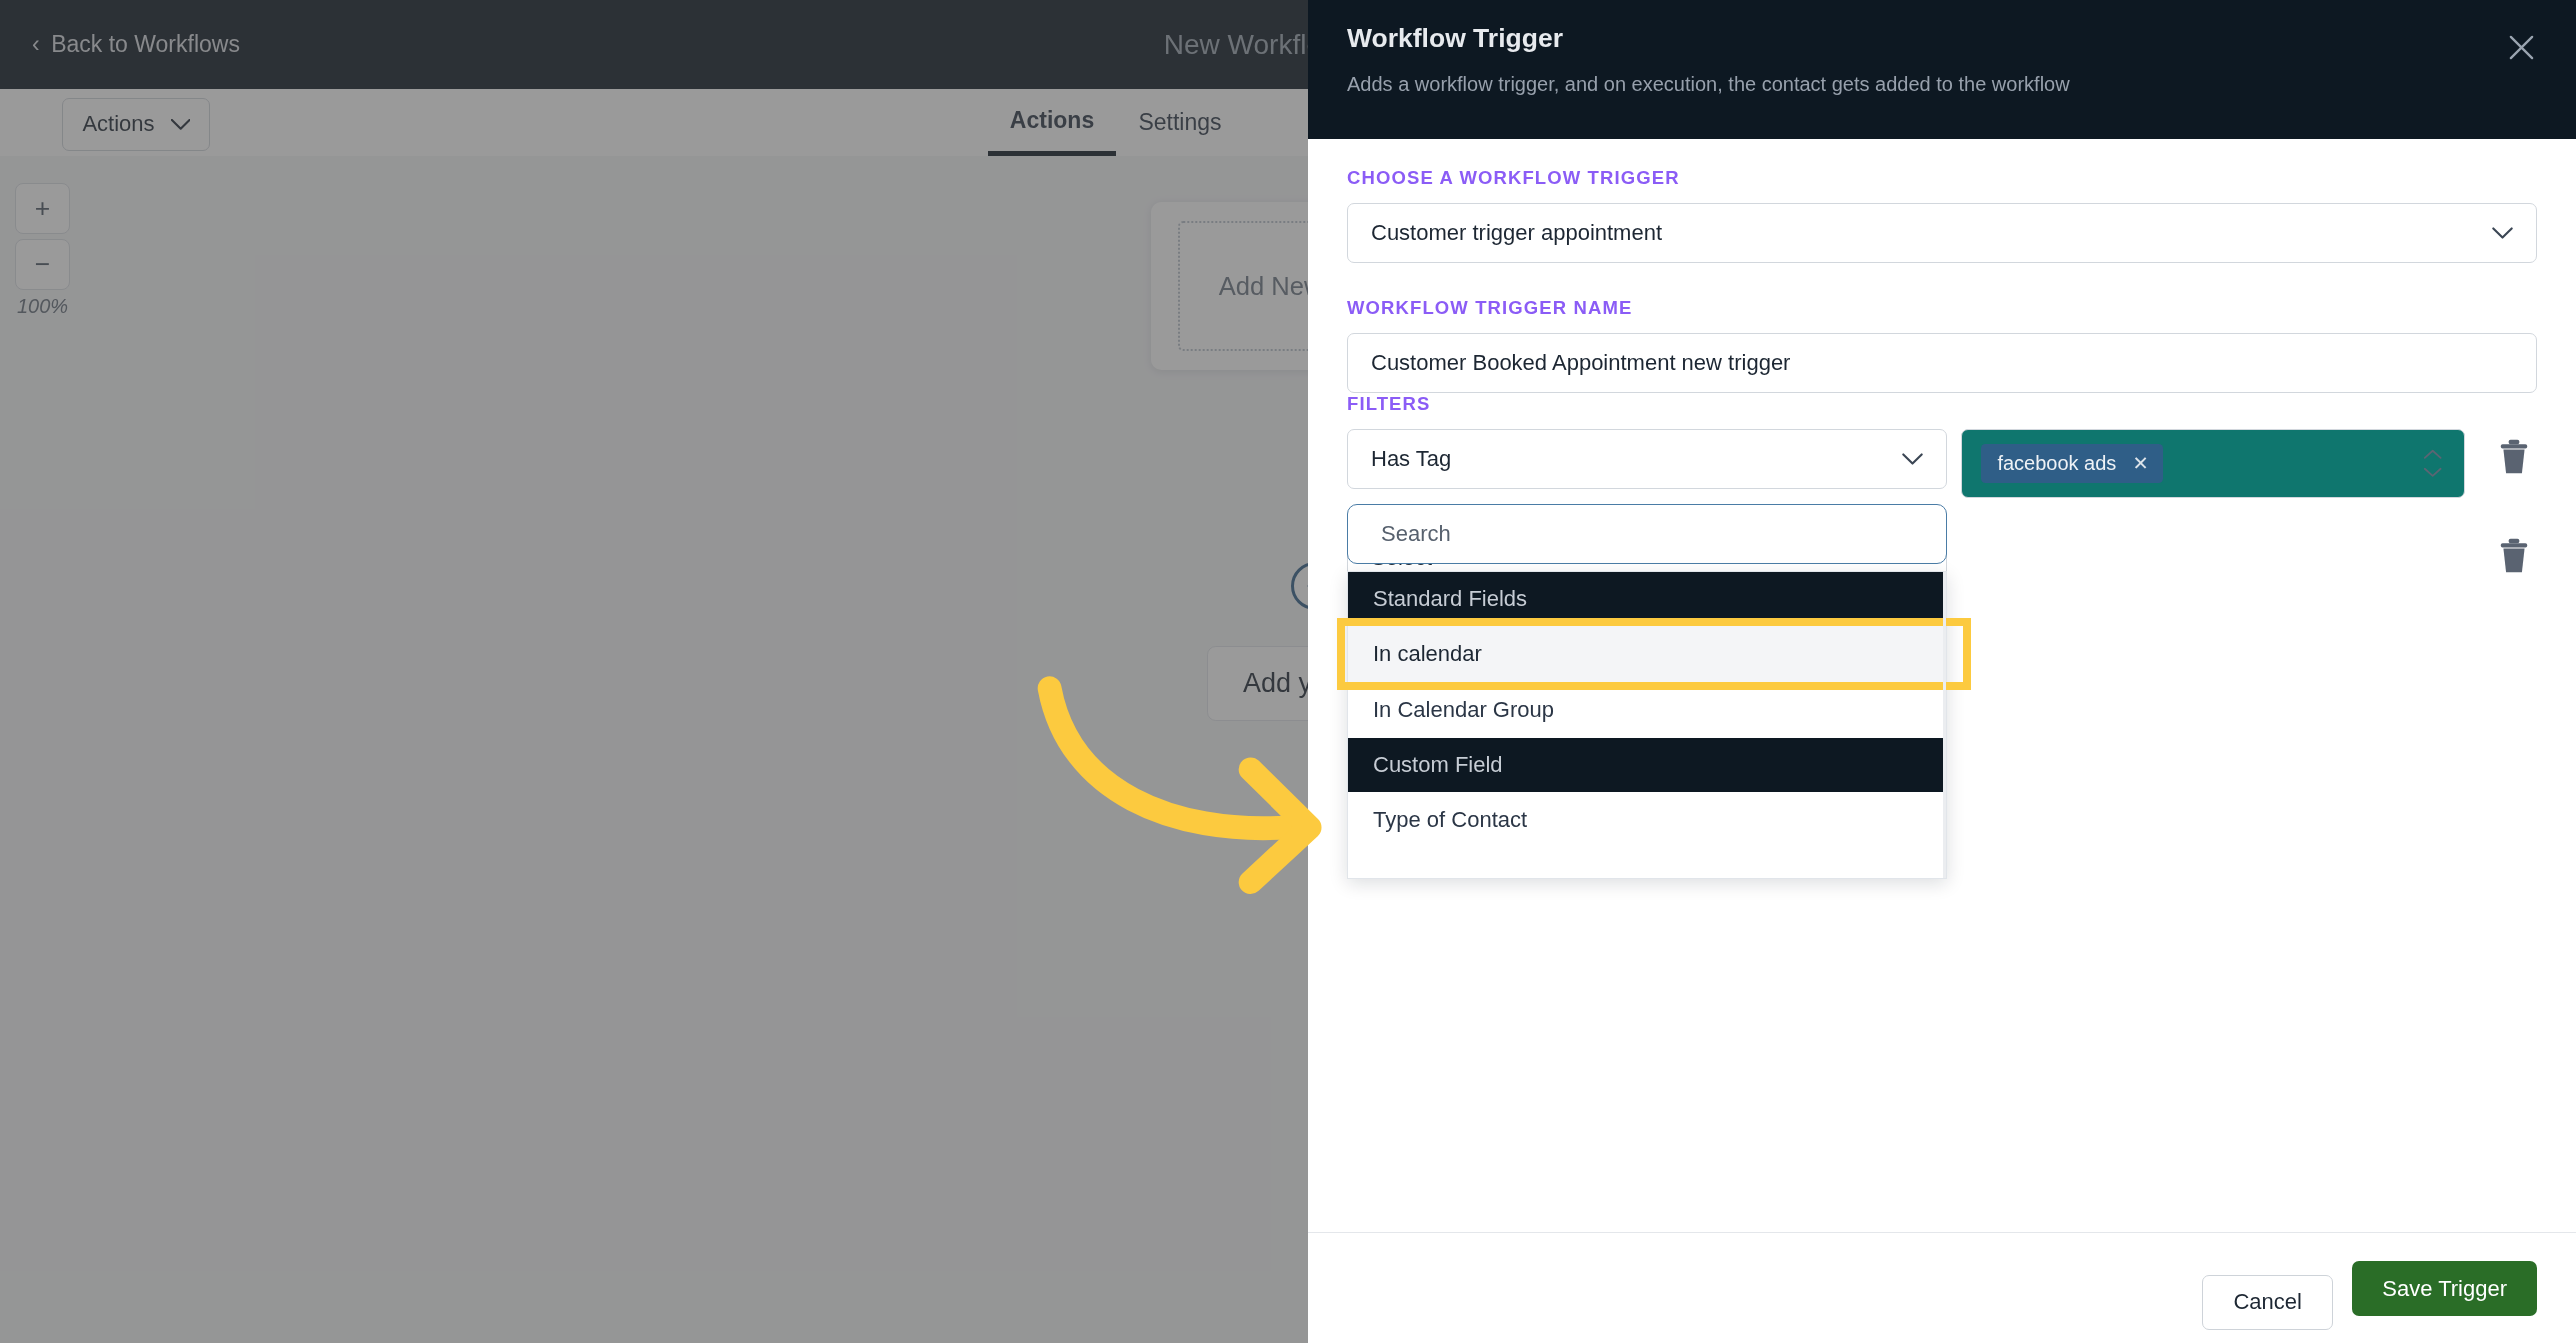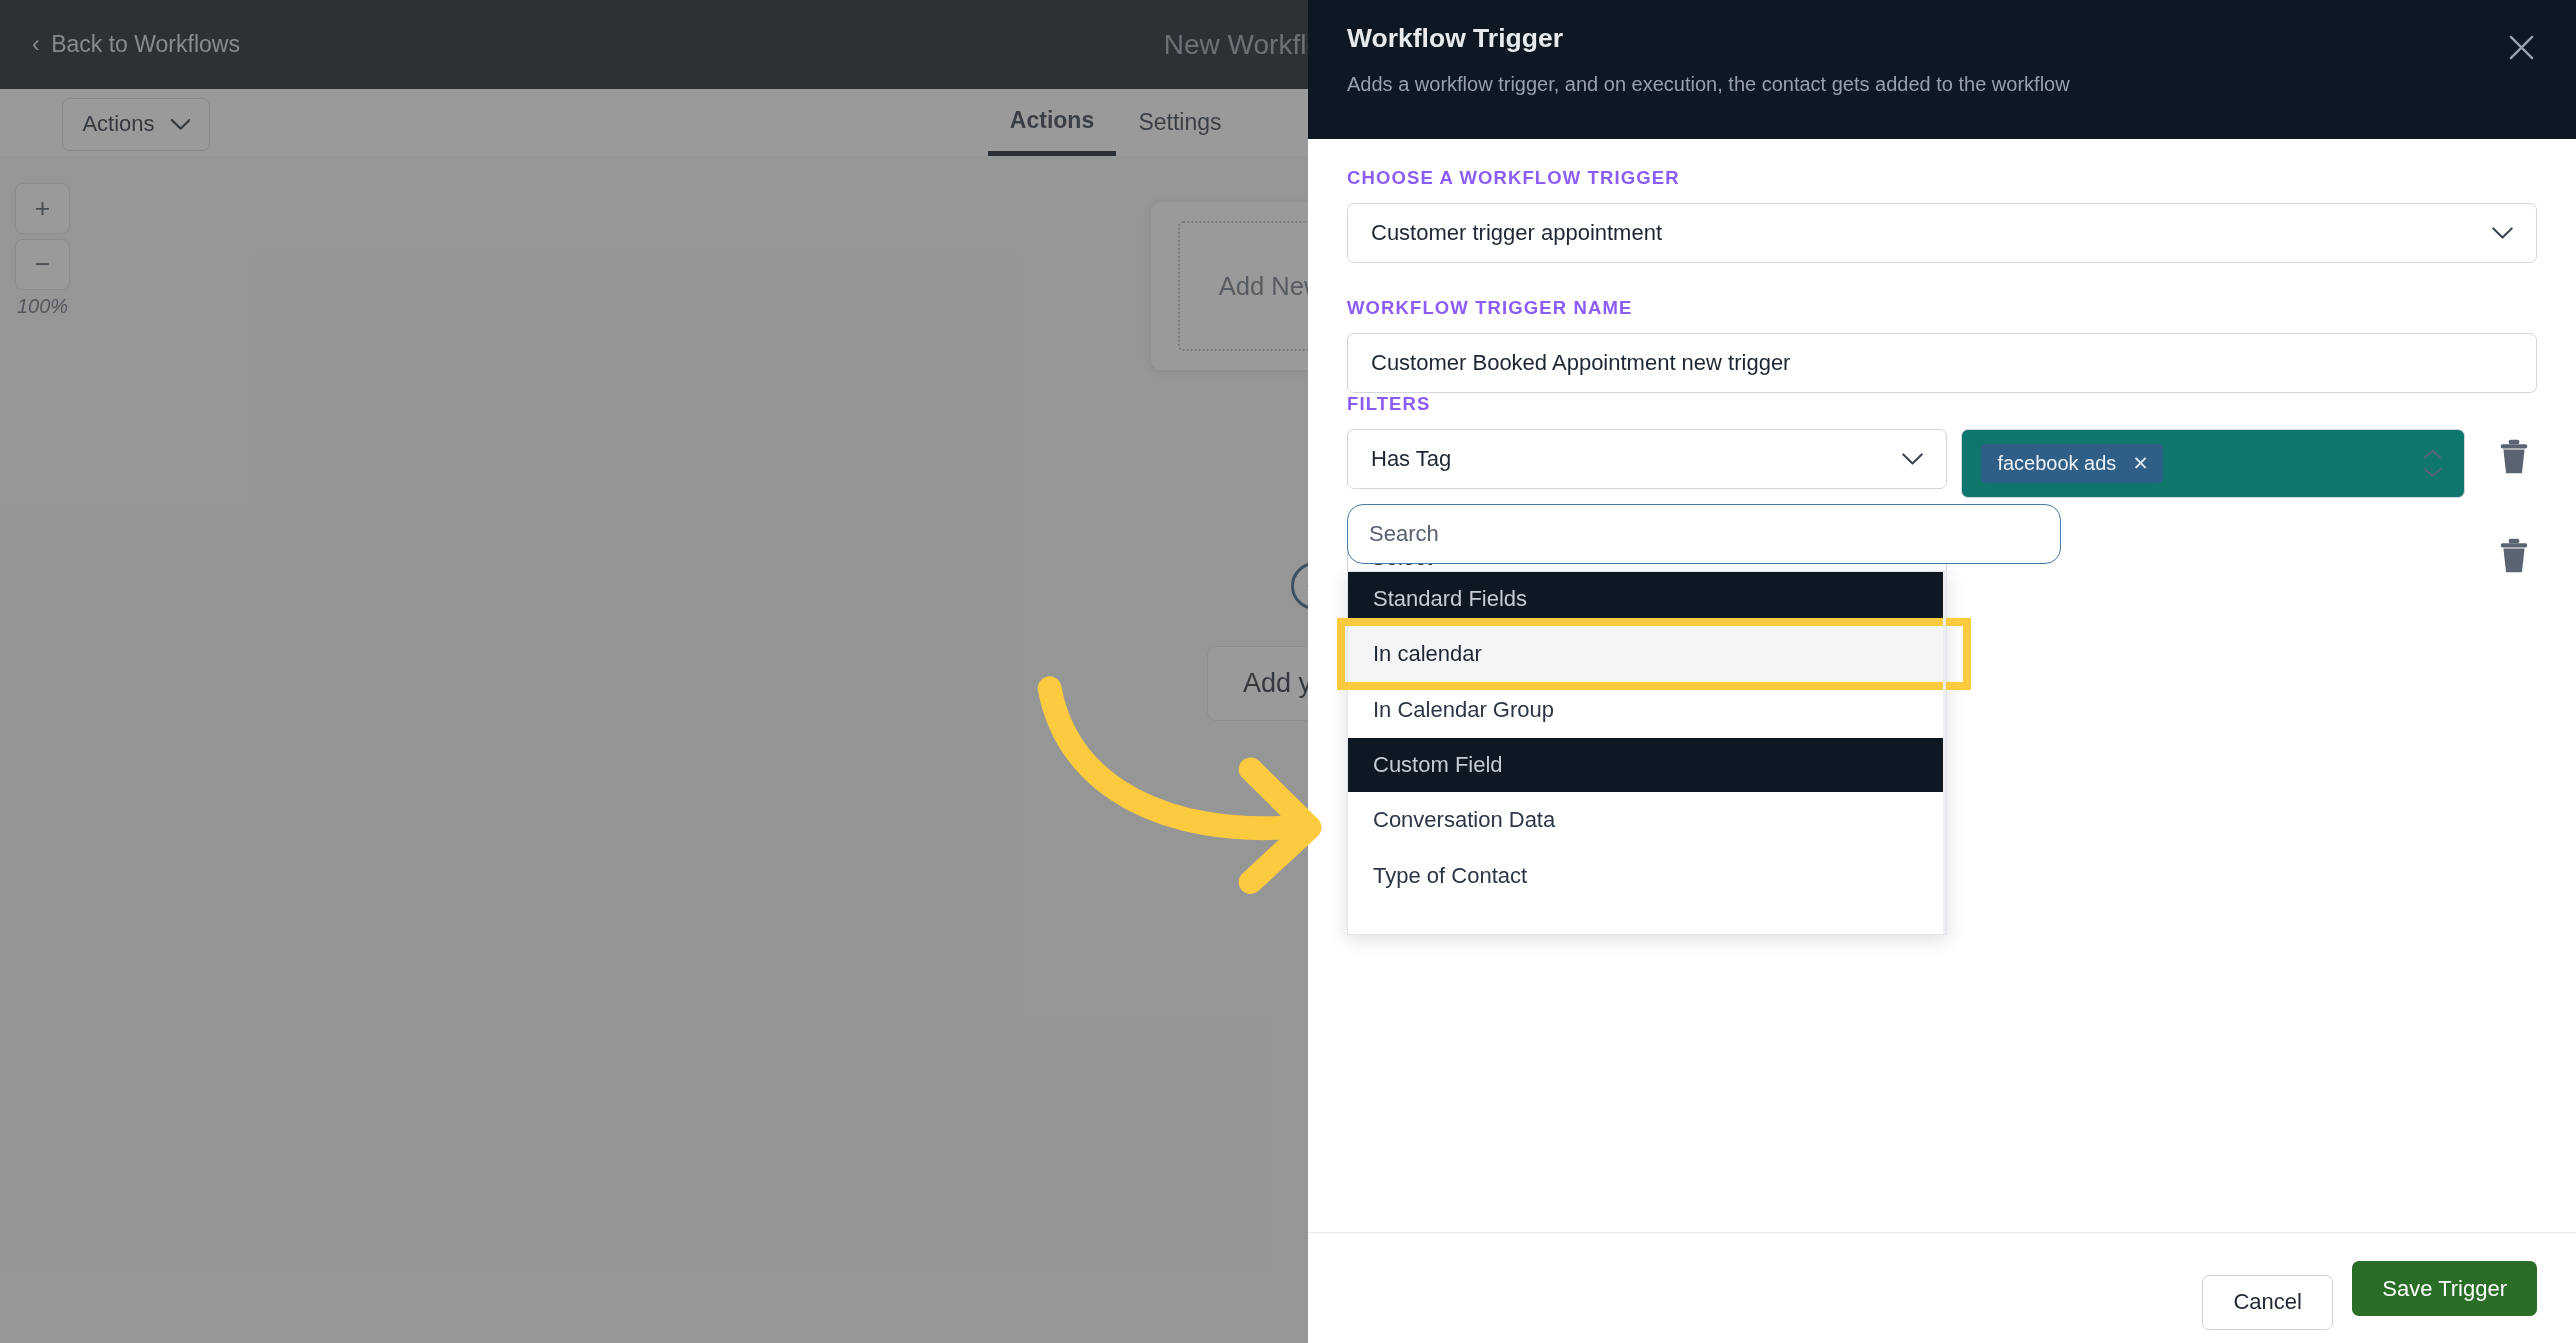--- a/index.html
+++ b/index.html
@@ -332,26 +332,26 @@
     position: absolute;
     left: 39px;
     top: 365px;
     width: 600px;
     z-index: 30;
   }
   #dropdown-search-wrap {
     padding: 0;
   }
   #dropdown-search {
-    width: 714px;
+    width: 600px;
     height: 60px;
     box-sizing: border-box;
     border: 1.8px solid #4a7ca6;
-    border-radius: 16px;
-    padding: 0 21px;
+    border-radius: 10px;
+    padding: 0 33px;
     font-size: 22px;
     color: #1d2733;
     font-family: "Liberation Sans", sans-serif;
     outline: none;
     background: #ffffff;
   }
   #dropdown-search::placeholder { color: #57616e; }
   #dropdown-list {
     margin-top: 7px;
     width: 600px;
@@ -594,21 +594,20 @@
 
     <div id="field-dropdown">
       <div id="dropdown-search-wrap">
         <input id="dropdown-search" type="text" placeholder="Search" style="">
       </div>
       <div id="dropdown-list">
         <div class="dd-group">Standard Fields</div>
         <div class="dd-item highlighted" id="dd-in-calendar">In calendar</div>
         <div class="dd-item">In Calendar Group</div>
         <div class="dd-group">Custom Field</div>
-        <div class="dd-item">Conversation Data</div>
         <div class="dd-item">Type of Contact</div>
         <div id="dd-highlight-ring" style="top: 46px; height: 56px; border-color: rgb(252, 202, 63);"></div>
       </div>
     </div>
 
   </div>
 
   <div id="trigger-panel-footer">
     <button id="cancel-button">Cancel</button>
     <button id="save-trigger-button">Save Trigger</button>

